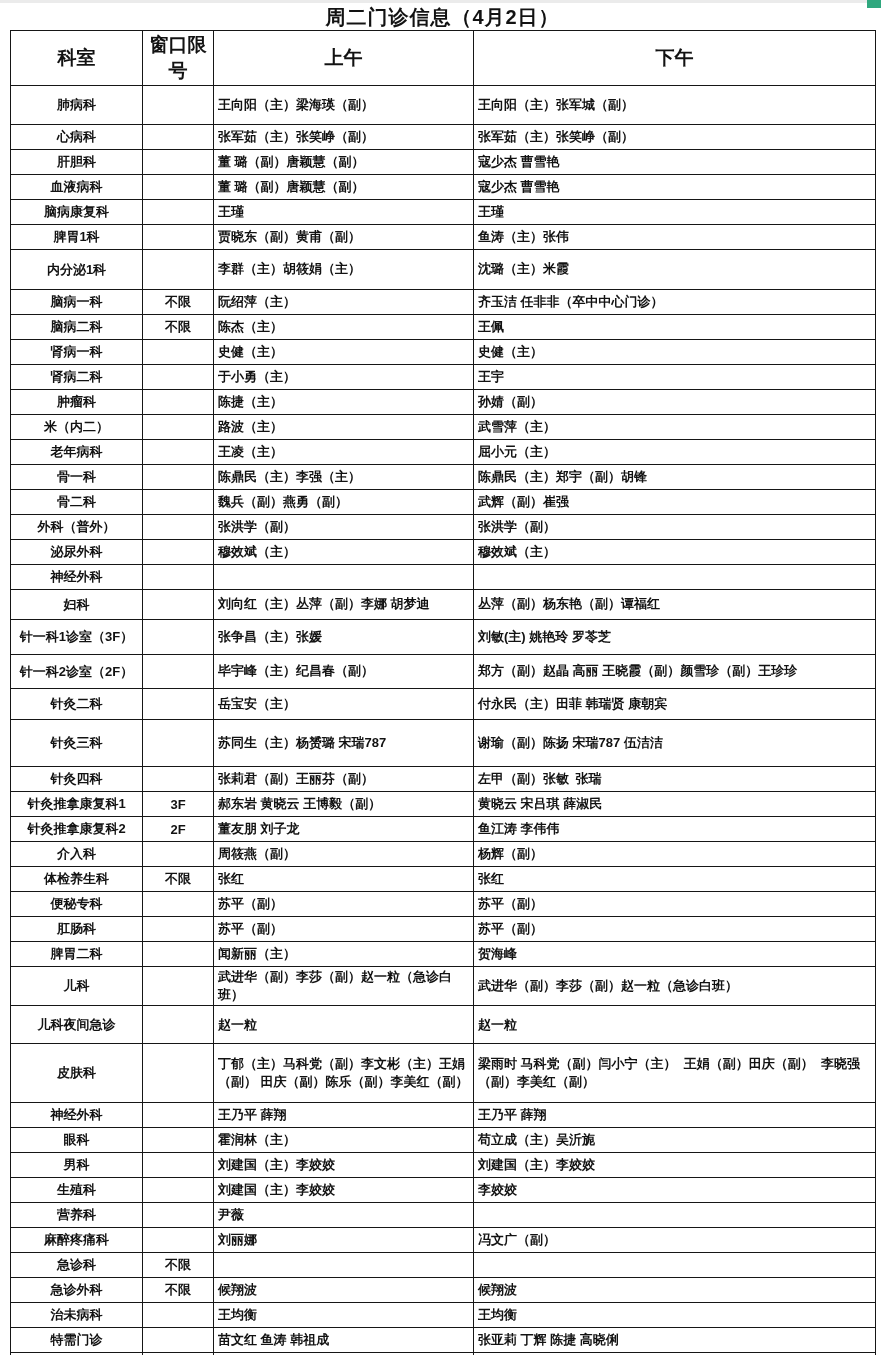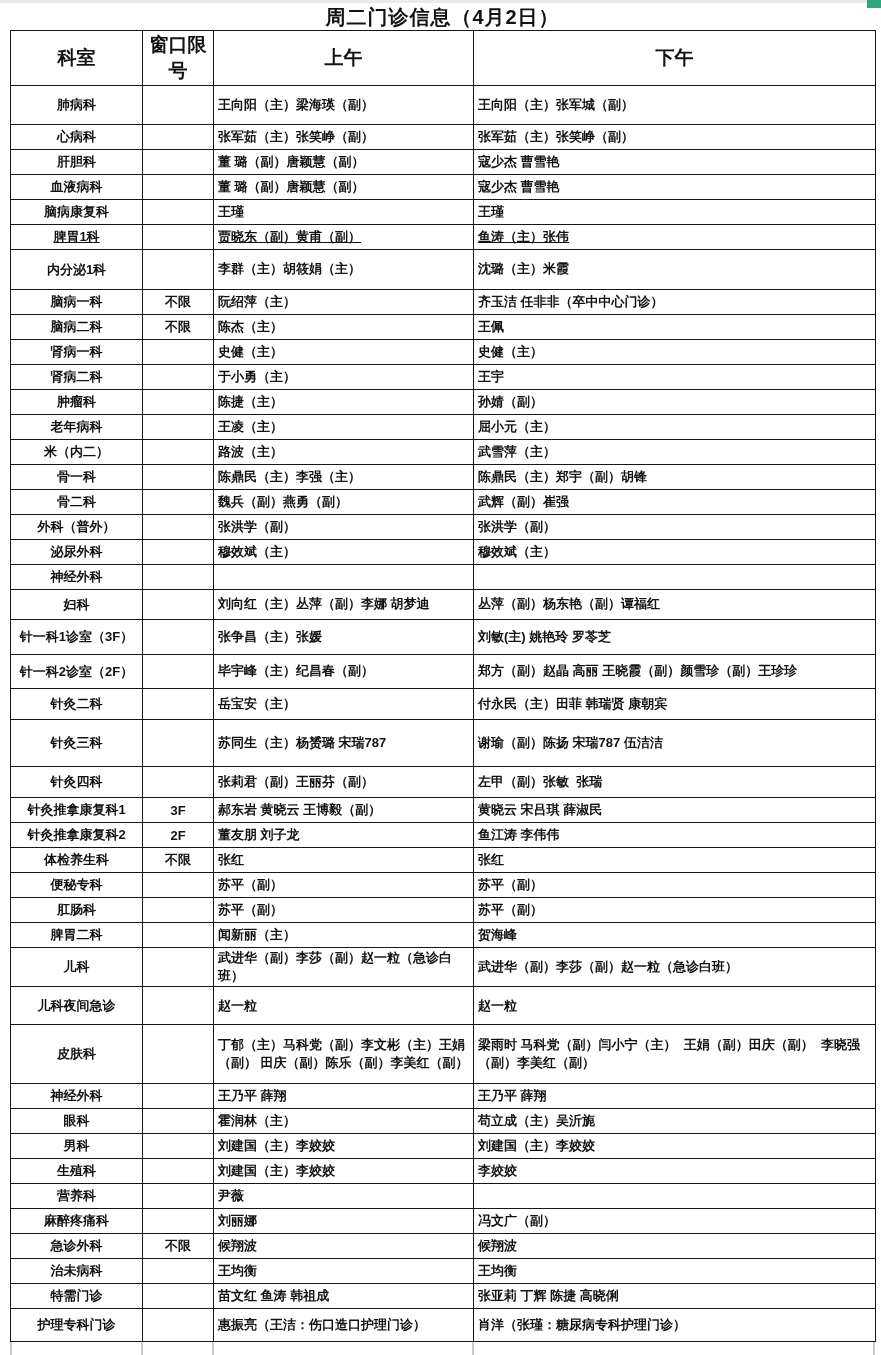--- a/index.html
+++ b/index.html
@@ -77,21 +77,21 @@
         <td class="limit"></td>
         <td class="am">董 璐（副）唐颖慧（副）</td>
         <td class="pm">寇少杰 曹雪艳</td>
       </tr>
       <tr style="height: 25px;">
         <td class="dept">脑病康复科</td>
         <td class="limit"></td>
         <td class="am">王瑾</td>
         <td class="pm">王瑾</td>
       </tr>
-      <tr style="height: 25px; text-decoration: underline;">
+      <tr style="height: 25px;">
         <td class="dept">脾胃1科</td>
         <td class="limit"></td>
         <td class="am">贾晓东（副）黄甫（副）</td>
         <td class="pm">鱼涛（主）张伟</td>
       </tr>
       <tr style="height: 40px;">
         <td class="dept">内分泌1科</td>
         <td class="limit"></td>
         <td class="am">李群（主）胡筱娟（主）</td>
         <td class="pm">沈璐（主）米霞</td>
@@ -120,32 +120,32 @@
         <td class="am">于小勇（主）</td>
         <td class="pm">王宇</td>
       </tr>
       <tr style="height: 25px;">
         <td class="dept">肿瘤科</td>
         <td class="limit"></td>
         <td class="am">陈捷（主）</td>
         <td class="pm">孙婧（副）</td>
       </tr>
       <tr style="height: 25px;">
+        <td class="dept">米（内二）</td>
+        <td class="limit"></td>
+        <td class="am">路波（主）</td>
+        <td class="pm">武雪萍（主）</td>
+      </tr>
+      <tr style="height: 25px;">
         <td class="dept">老年病科</td>
         <td class="limit"></td>
         <td class="am">王凌（主）</td>
         <td class="pm">屈小元（主）</td>
       </tr>
       <tr style="height: 25px;">
-        <td class="dept">米（内二）</td>
-        <td class="limit"></td>
-        <td class="am">路波（主）</td>
-        <td class="pm">武雪萍（主）</td>
-      </tr>
-      <tr style="height: 25px;">
         <td class="dept">骨一科</td>
         <td class="limit"></td>
         <td class="am">陈鼎民（主）李强（主）</td>
         <td class="pm">陈鼎民（主）郑宇（副）胡锋</td>
       </tr>
       <tr style="height: 25px;">
         <td class="dept">骨二科</td>
         <td class="limit"></td>
         <td class="am">魏兵（副）燕勇（副）</td>
         <td class="pm">武辉（副）崔强</td>
@@ -191,39 +191,45 @@
         <td class="limit"></td>
         <td class="am">岳宝安（主）</td>
         <td class="pm">付永民（主）田菲 韩瑞贤 康朝宾</td>
       </tr>
       <tr style="height: 47px;">
         <td class="dept">针灸三科</td>
         <td class="limit"></td>
         <td class="am">苏同生（主）杨赟璐 宋瑞787</td>
         <td class="pm">谢瑜（副）陈扬 宋瑞787 伍洁洁</td>
       </tr>
-      <tr style="height: 31px;">
+      <tr style="height: 25px; font-family: Liberation Serif, serif;">
         <td class="dept">针灸四科</td>
         <td class="limit"></td>
         <td class="am">张莉君（副）王丽芬（副）</td>
         <td class="pm">左甲（副）张敏  张瑞</td>
       </tr>
       <tr style="height: 25px;">
         <td class="dept">针灸推拿康复科1</td>
         <td class="limit">3F</td>
         <td class="am">郝东岩 黄晓云 王博毅（副）</td>
         <td class="pm">黄晓云 宋吕琪 薛淑民</td>
       </tr>
       <tr style="height: 25px;">
         <td class="dept">针灸推拿康复科2</td>
         <td class="limit">2F</td>
         <td class="am">董友朋 刘子龙</td>
         <td class="pm">鱼江涛 李伟伟</td>
       </tr>
       <tr style="height: 25px;">
+        <td class="dept">介入科</td>
+        <td class="limit"></td>
+        <td class="am">周筱燕（副）</td>
+        <td class="pm">杨辉（副）</td>
+      </tr>
+      <tr style="height: 25px;">
         <td class="dept">体检养生科</td>
         <td class="limit">不限</td>
         <td class="am">张红</td>
         <td class="pm">张红</td>
       </tr>
       <tr style="height: 25px;">
         <td class="dept">便秘专科</td>
         <td class="limit"></td>
         <td class="am">苏平（副）</td>
         <td class="pm">苏平（副）</td>
@@ -286,20 +292,26 @@
         <td class="dept">营养科</td>
         <td class="limit"></td>
         <td class="am">尹薇</td>
         <td class="pm"></td>
       </tr>
       <tr style="height: 25px;">
         <td class="dept">麻醉疼痛科</td>
         <td class="limit"></td>
         <td class="am">刘丽娜</td>
         <td class="pm">冯文广（副）</td>
+      </tr>
+      <tr style="height: 25px;">
+        <td class="dept">急诊科</td>
+        <td class="limit">不限</td>
+        <td class="am"></td>
+        <td class="pm"></td>
       </tr>
       <tr style="height: 25px;">
         <td class="dept">急诊外科</td>
         <td class="limit">不限</td>
         <td class="am">候翔波</td>
         <td class="pm">候翔波</td>
       </tr>
       <tr style="height: 25px;">
         <td class="dept">治未病科</td>
         <td class="limit"></td>

